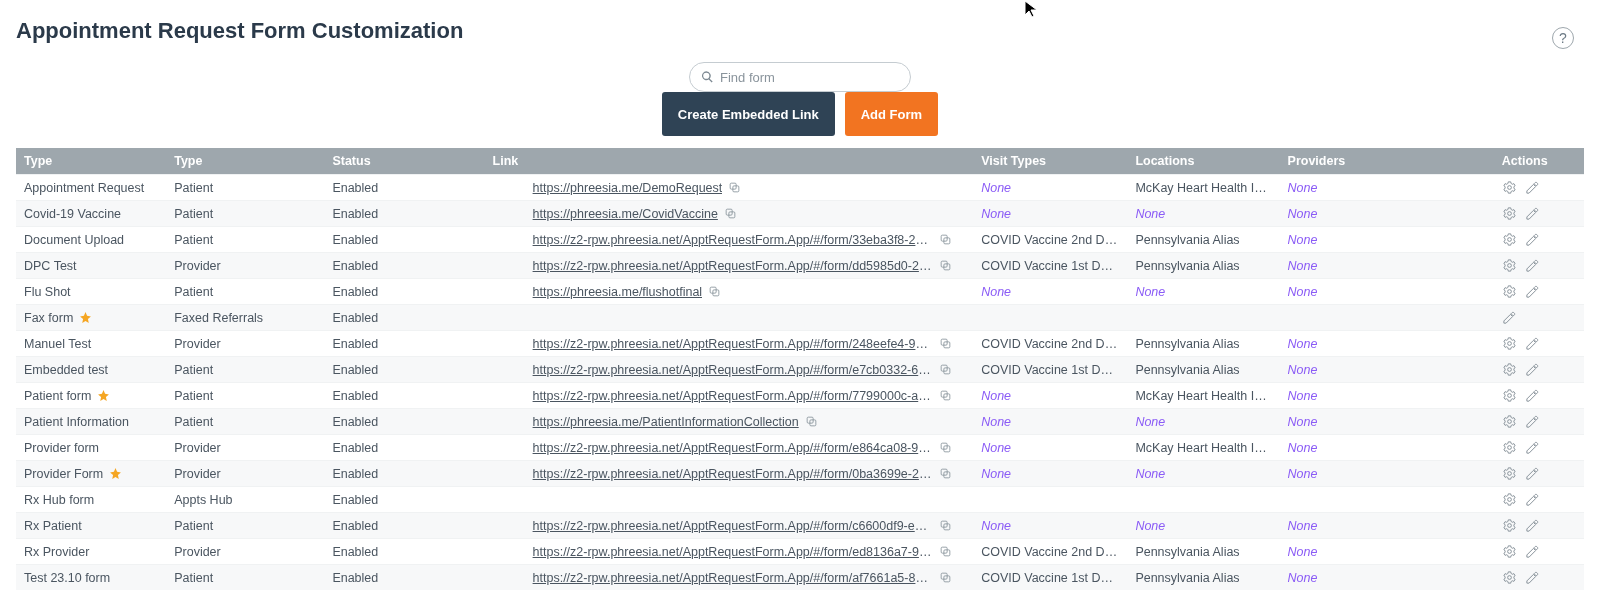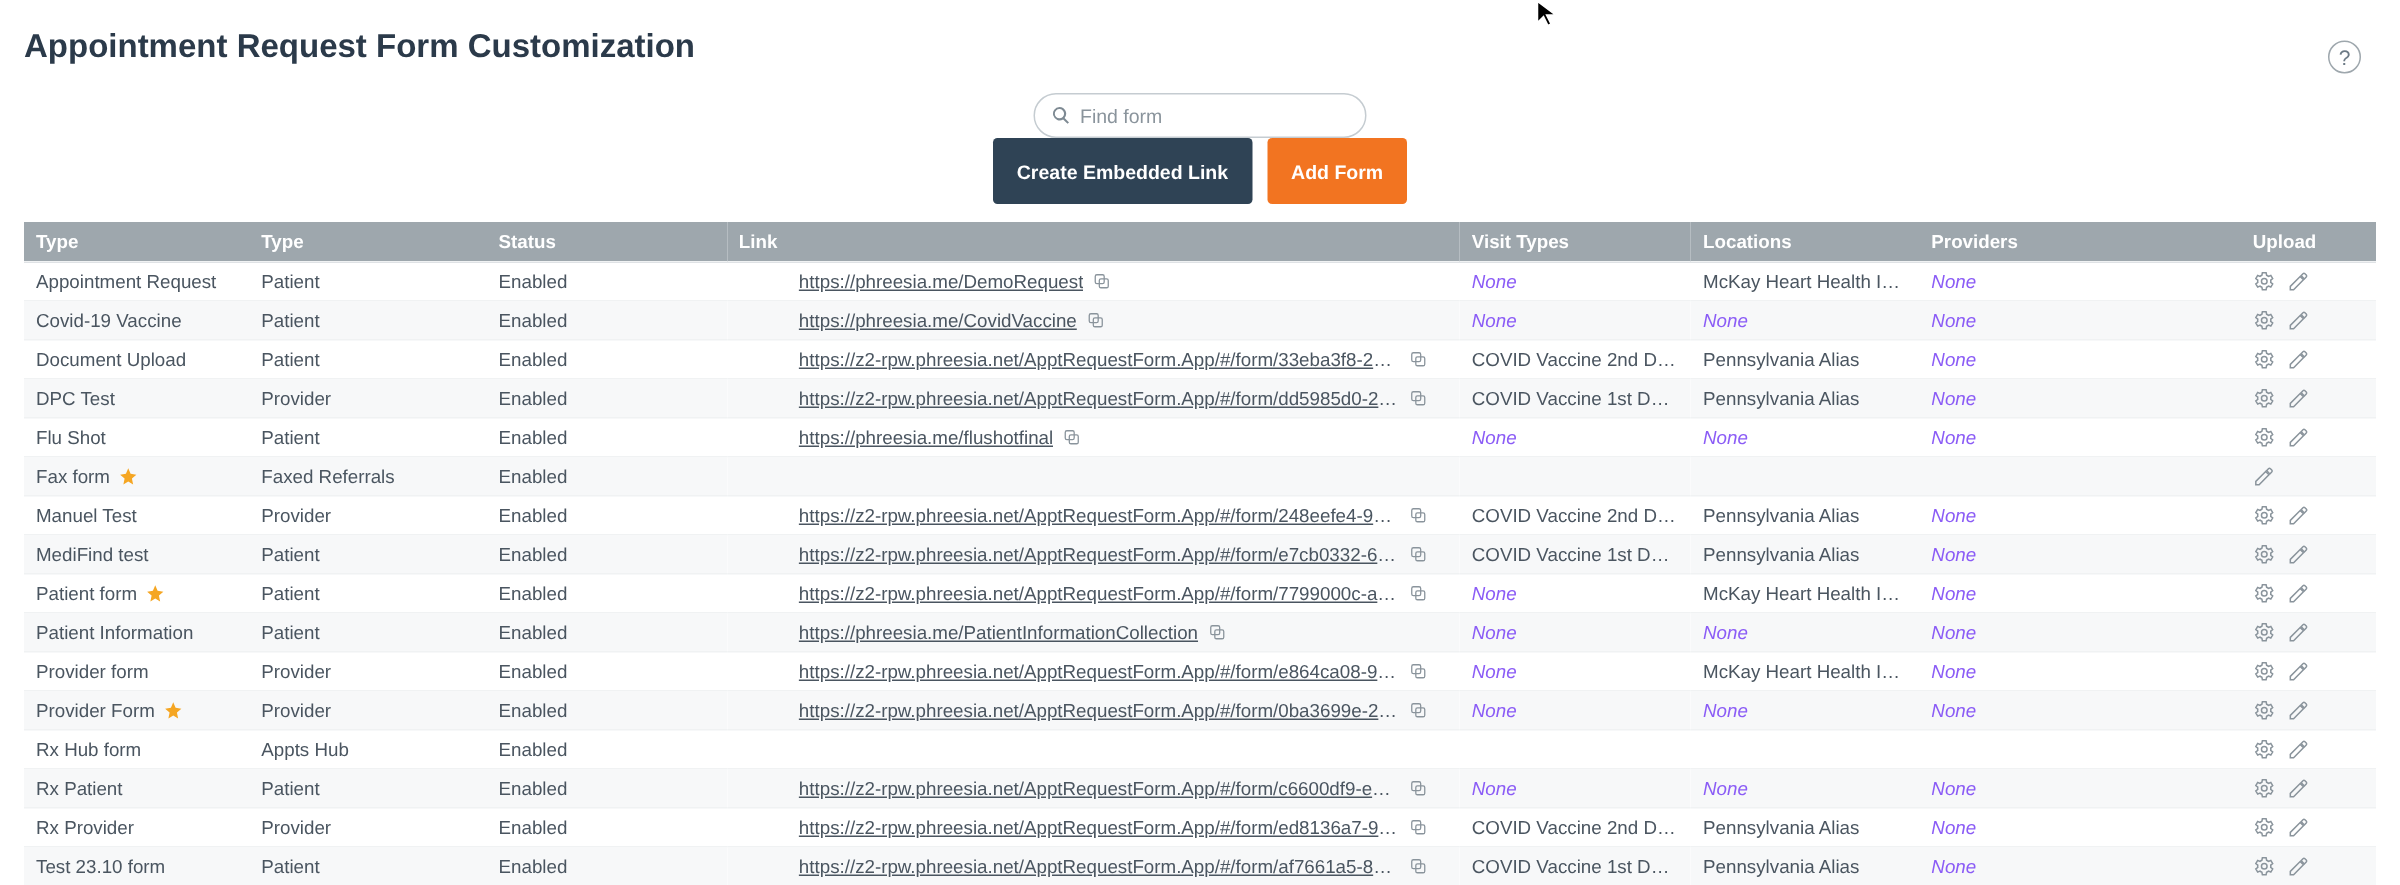--- a/index.html
+++ b/index.html
@@ -223,21 +223,21 @@
   <table class="grid">
     <thead>
       <tr>
         <th class="col-name">Type</th>
         <th class="col-type">Type</th>
         <th class="col-status">Status</th>
         <th class="col-link">Link</th>
         <th class="col-visit">Visit Types</th>
         <th class="col-loc">Locations</th>
         <th class="col-prov">Providers</th>
-        <th class="col-actions">Upload</th>
+        <th class="col-actions">Actions</th>
       </tr>
     </thead>
     <tbody id="grid-body">
         <tr>
           <td><span>Appointment Request</span></td>
           <td>Patient</td>
           <td>Enabled</td>
           <td>
             <div class="link-cell">
               <a href="#" class="link">https://phreesia.me/DemoRequest</a>
@@ -421,21 +421,21 @@
                 <path d="M19 12a7 7 0 0 0-.1-1.2l2.1-1.6-2-3.4-2.5 1a7 7 0 0 0-2-1.2L14 3h-4l-.5 2.6a7 7 0 0 0-2 1.2l-2.5-1-2 3.4 2.1 1.6A7 7 0 0 0 5 12a7 7 0 0 0 .1 1.2L3 14.8l2 3.4 2.5-1a7 7 0 0 0 2 1.2L10 21h4l.5-2.6a7 7 0 0 0 2-1.2l2.5 1 2-3.4-2.1-1.6A7 7 0 0 0 19 12z"></path>
               </svg>
               <svg class="action-icon" viewBox="0 0 24 24">
                 <path d="M3 17.5V21h3.5L17 10.5l-3.5-3.5L3 17.5z"></path>
                 <path d="M14.5 6l3.5 3.5 2-2a1.5 1.5 0 0 0 0-2.1l-1.4-1.4a1.5 1.5 0 0 0-2.1 0l-2 2z"></path>
               </svg>
             </div>
           </td>
         </tr>
         <tr>
-          <td><span>MediFind test</span></td>
+          <td><span>Embedded test</span></td>
           <td>Patient</td>
           <td>Enabled</td>
           <td>
             <div class="link-cell">
               <a href="#" class="link">https://z2-rpw.phreesia.net/ApptRequestForm.App/#/form/e7cb0332-6815-4cbe-8d88-ef65323e693c</a>
               <svg class="copy-icon" viewBox="0 0 24 24">
                 <rect x="9" y="9" width="11" height="11" rx="2"></rect>
                 <rect x="4" y="4" width="11" height="11" rx="2"></rect>
               </svg>
             </div>

